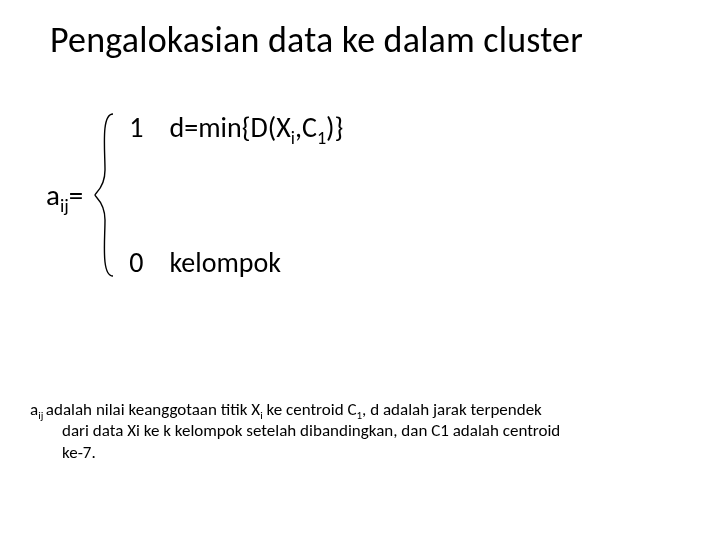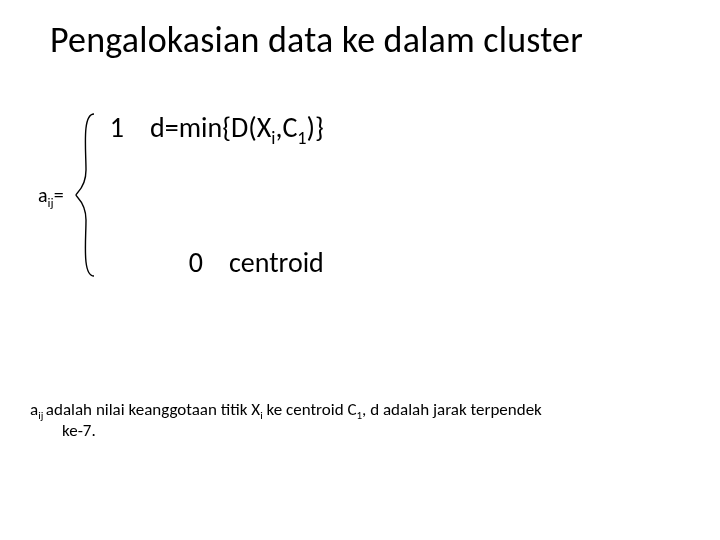--- a/index.html
+++ b/index.html
@@ -31,42 +31,41 @@
     top: 100px;
     left: 30px;
     right: 30px;
   }
   .eq-row {
     display: flex;
     align-items: center;
     height: 190px;
   }
   .a-label {
-    font-size: 20px;
-    margin-left: 8px;
+    font-size: 29px;
+    margin-left: 16px;
     margin-right: 8px;
     white-space: nowrap;
   }
   .brace-wrap {
     width: 30px;
     height: 170px;
     display: flex;
     align-items: center;
     justify-content: center;
   }
   .brace-wrap svg {
     display: block;
   }
   .cases {
     display: flex;
     flex-direction: column;
     justify-content: space-between;
     height: 170px;
     margin-left: 8px;
-    align-items: flex-end;
   }
   .case-line {
     font-size: 28px;
     white-space: nowrap;
   }
   .case-num {
     display: inline-block;
     width: 34px;
   }
   sub {
@@ -109,25 +108,26 @@
 
       <div class="cases">
         <div class="case-line">
           <span class="case-num">1</span>
           <span>
             <span>d=min{D(X</span><sub>i</sub><span>,C</span><sub>1</sub><span>)}</span>
           </span>
         </div>
         <div class="case-line">
           <span class="case-num">0</span>
-          <span>centroid</span>
+          <span>kelompok</span>
         </div>
       </div>
 
     </div>
   </div>
 
   <div class="footnote">
     <span>a</span><sub>ij </sub><span>adalah nilai keanggotaan titik X</span><sub>i</sub><span> ke centroid C</span><sub>1</sub><span>, d adalah jarak terpendek</span>
+    <span class="indent">dari data Xi ke k kelompok setelah dibandingkan, dan C1 adalah centroid</span>
     <span class="indent">ke-7.</span>
   </div>
 
 </div>
 
 </body></html>

